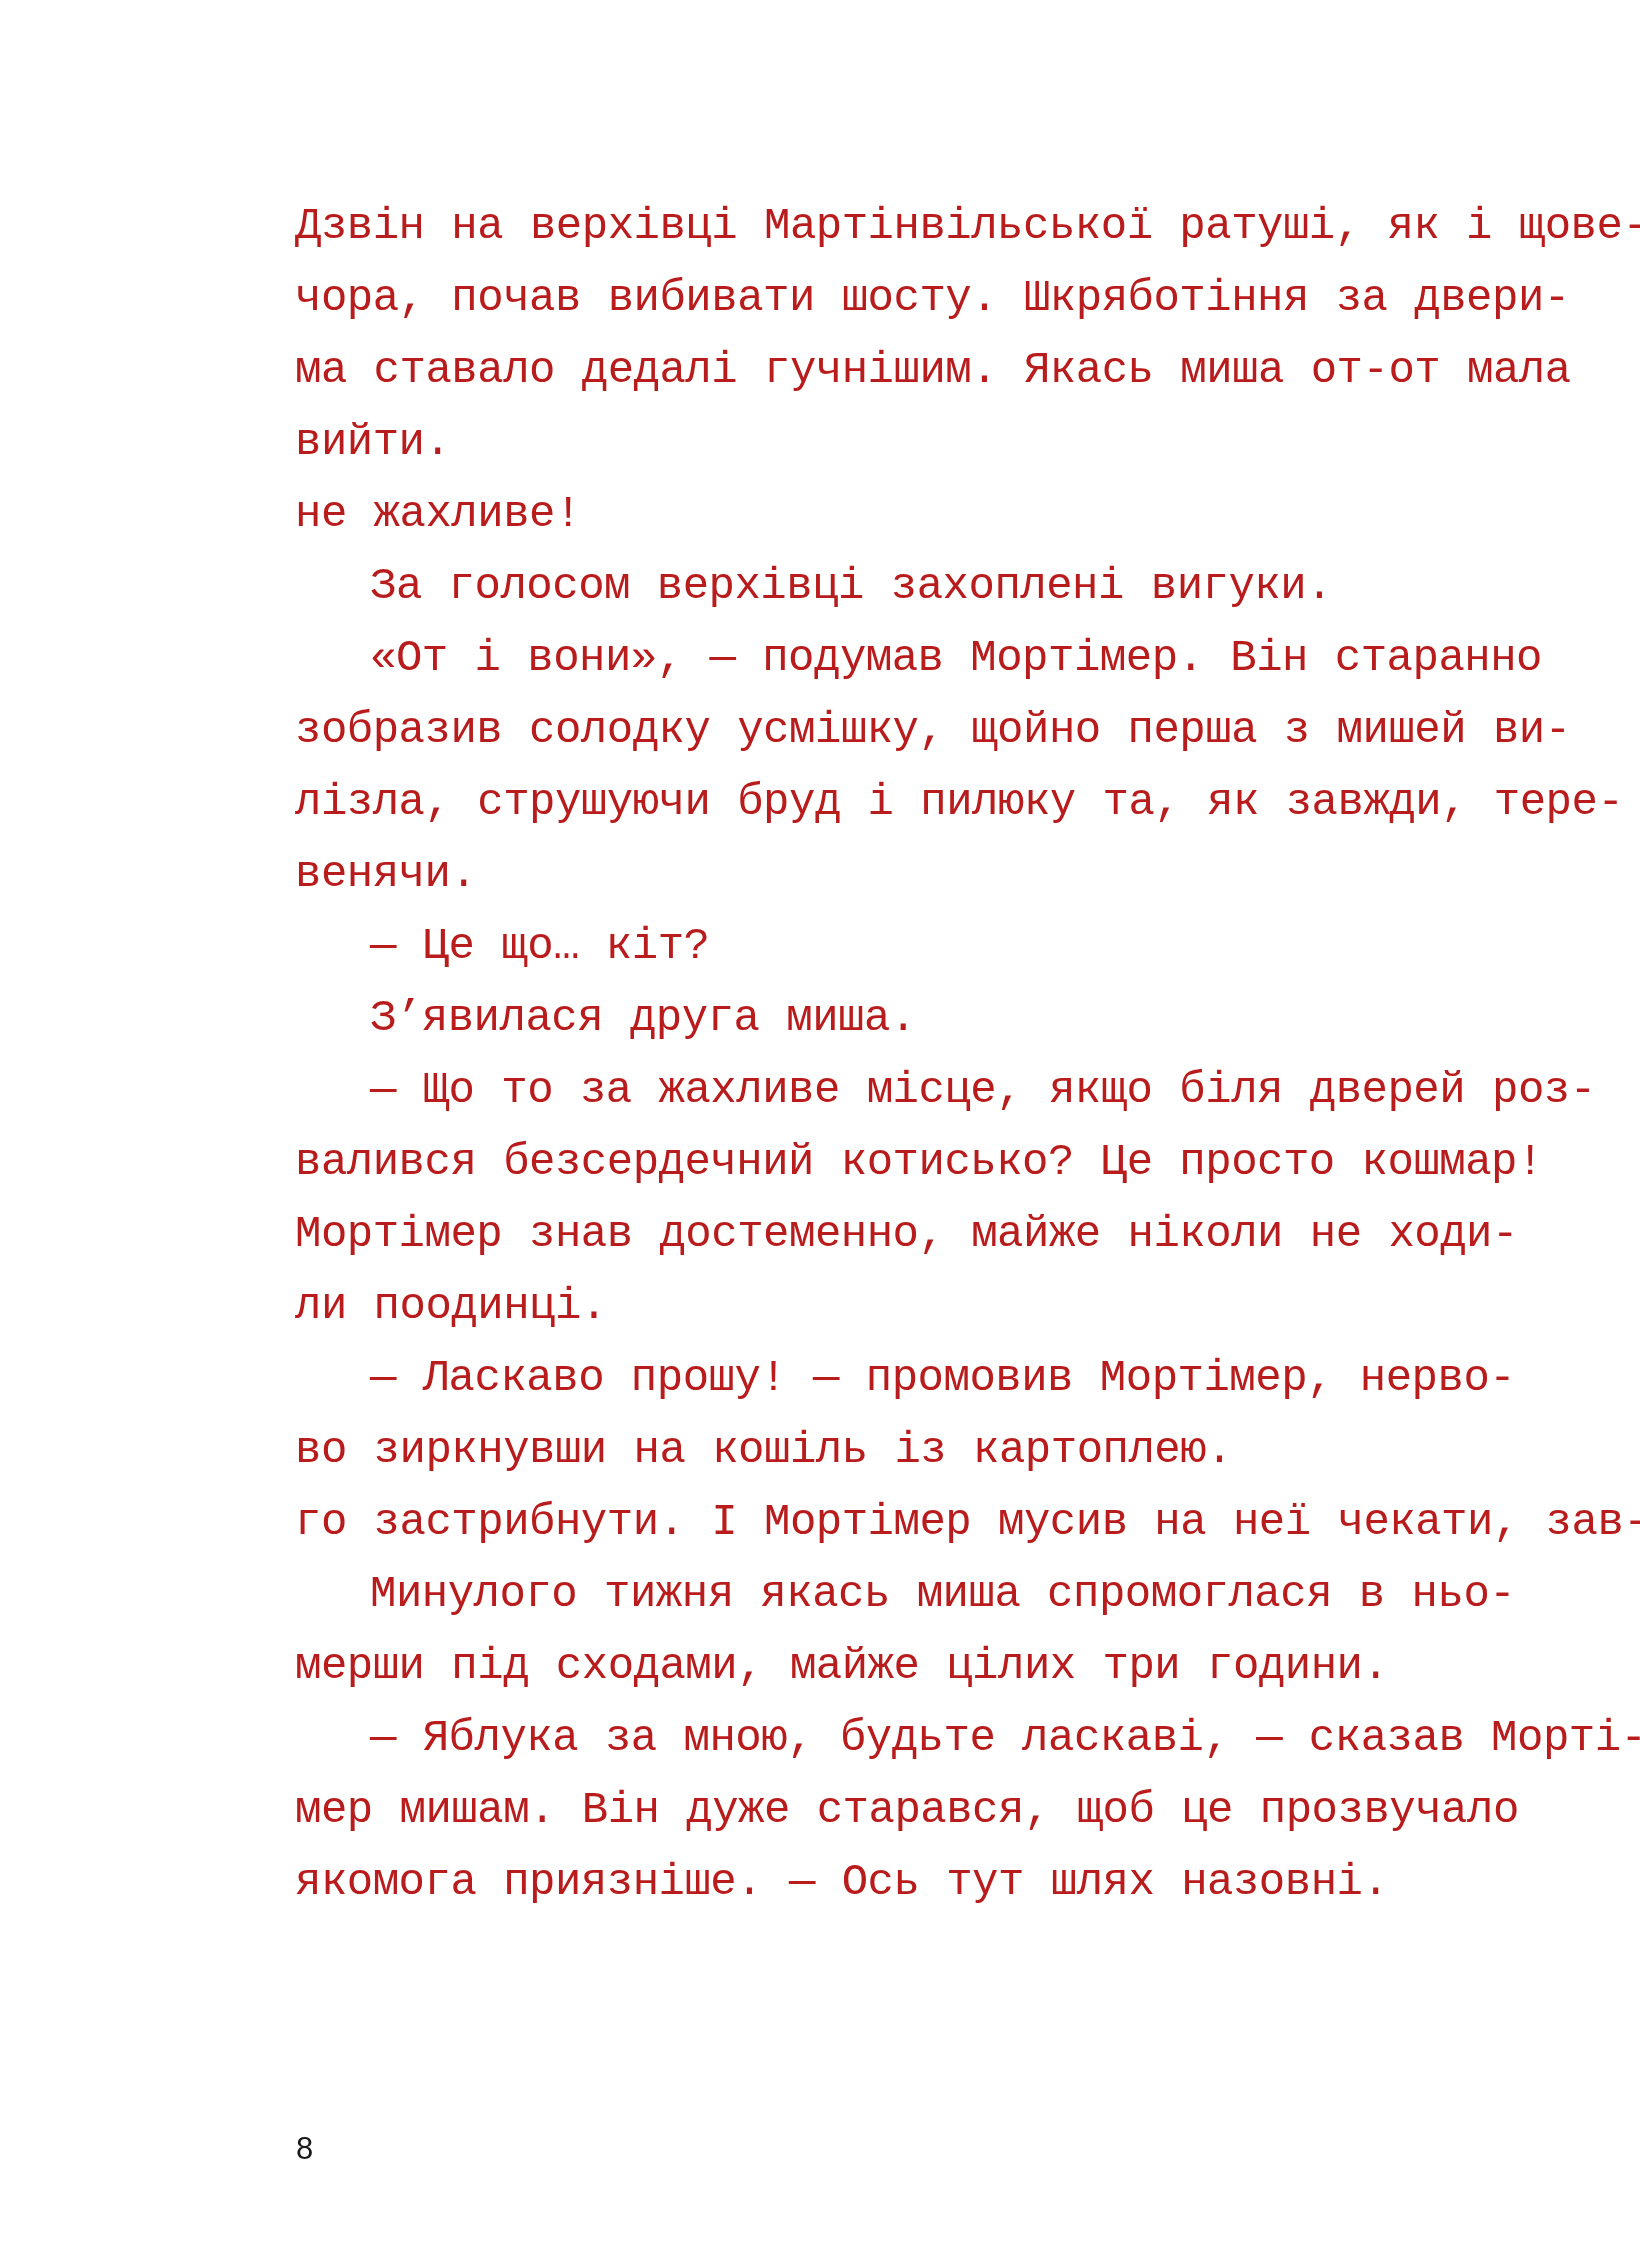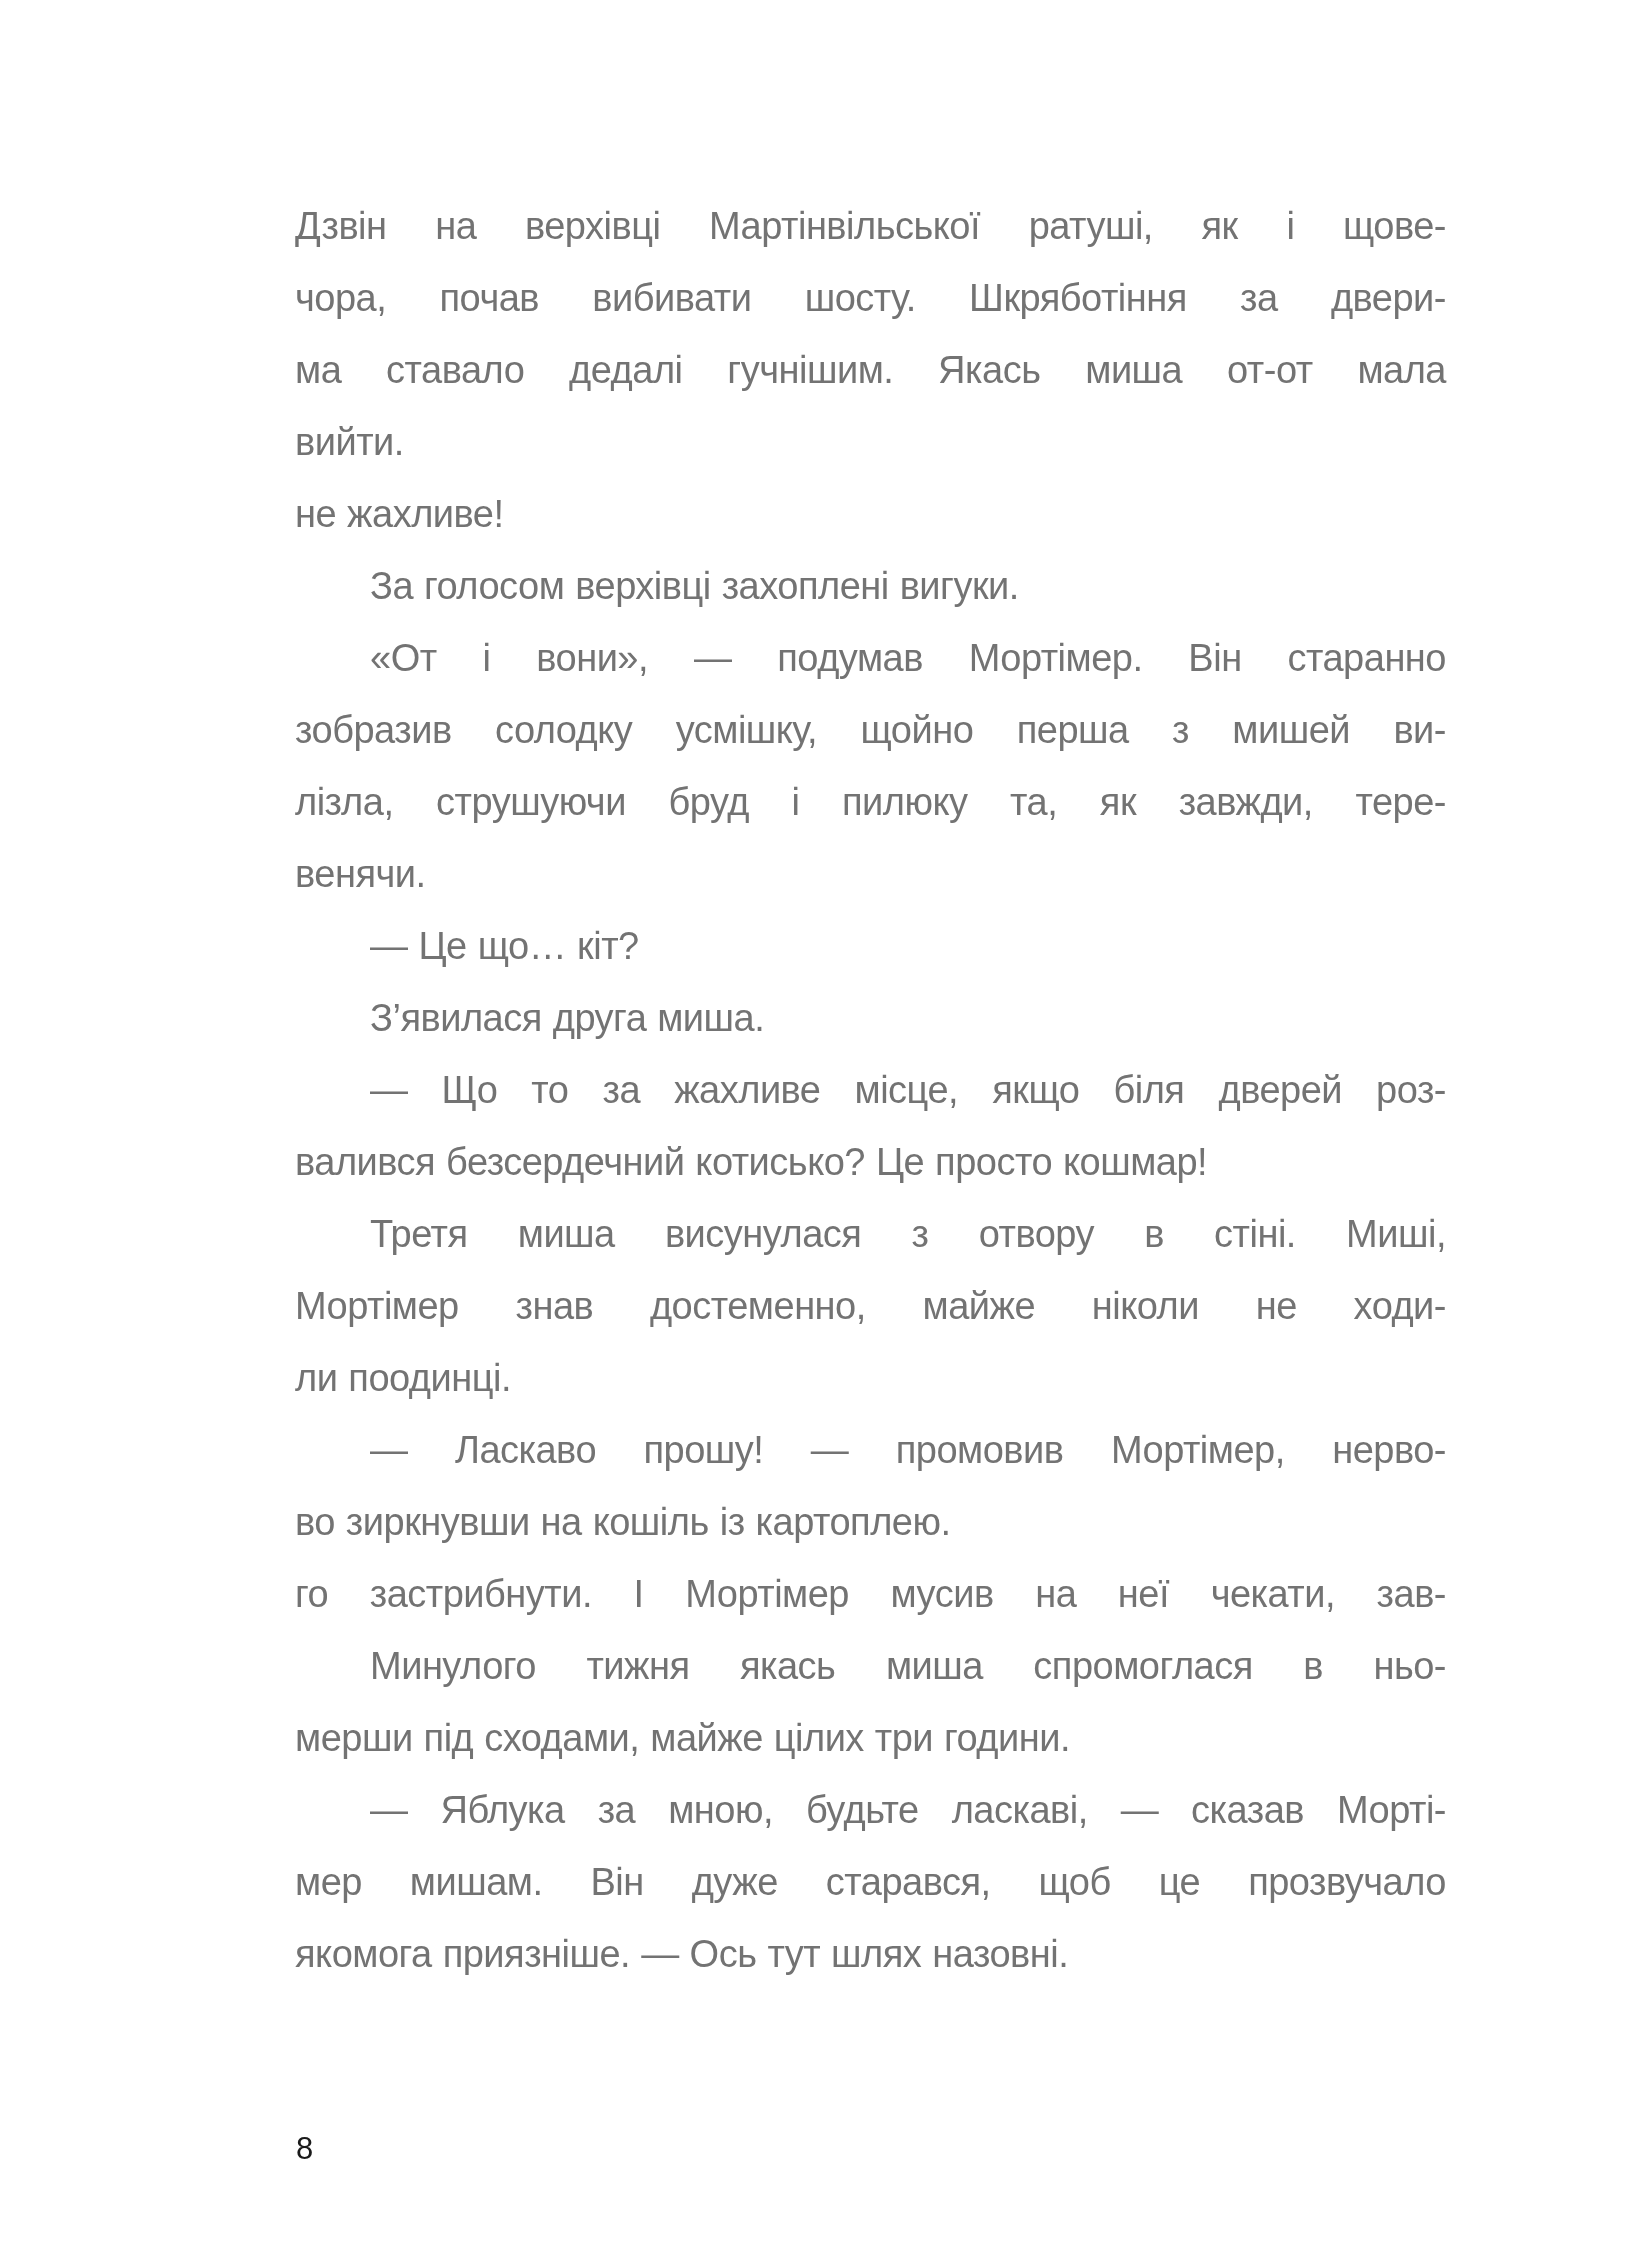--- a/index.html
+++ b/index.html
@@ -19,24 +19,24 @@
       top: 0;
       width: 1640px;
       height: 2261px;
       background: #ffffff;
     }
     .text-block {
       position: absolute;
       left: 295px;
       top: 190px;
       width: 1151px;
-      font-family: Liberation Sans, sans-serif;
-      font-size: 38px;
+      font-family: Liberation Mono, monospace;
+      font-size: 44px;
       line-height: 72px;
-      color: #737373;
+      color: #b91c1c;
       letter-spacing: -0.5px;
       word-spacing: 0.9px;
     }
     .line {
       display: block;
       height: 72px;
       white-space: nowrap;
       text-align: justify;
       text-align-last: justify;
       -moz-text-align-last: justify;
@@ -93,21 +93,20 @@
     <div>
       <span class="line indent last">З’явилася друга миша.</span>
     </div>
 
     <div>
       <span class="line indent">— Що то за жахливе місце, якщо біля дверей роз-</span>
       <span class="line last">валився безсердечний котисько? Це просто кошмар!</span>
     </div>
 
     <div>
-      <span class="line indent">Третя миша висунулася з отвору в стіні. Миші,</span>
       <span class="line">Мортімер знав достеменно, майже ніколи не ходи-</span>
       <span class="line last">ли поодинці.</span>
     </div>
 
     <div>
       <span class="line indent">— Ласкаво прошу! — промовив Мортімер, нерво-</span>
       <span class="line last">во зиркнувши на кошіль із картоплею.</span>
     </div>
 
     <div>

